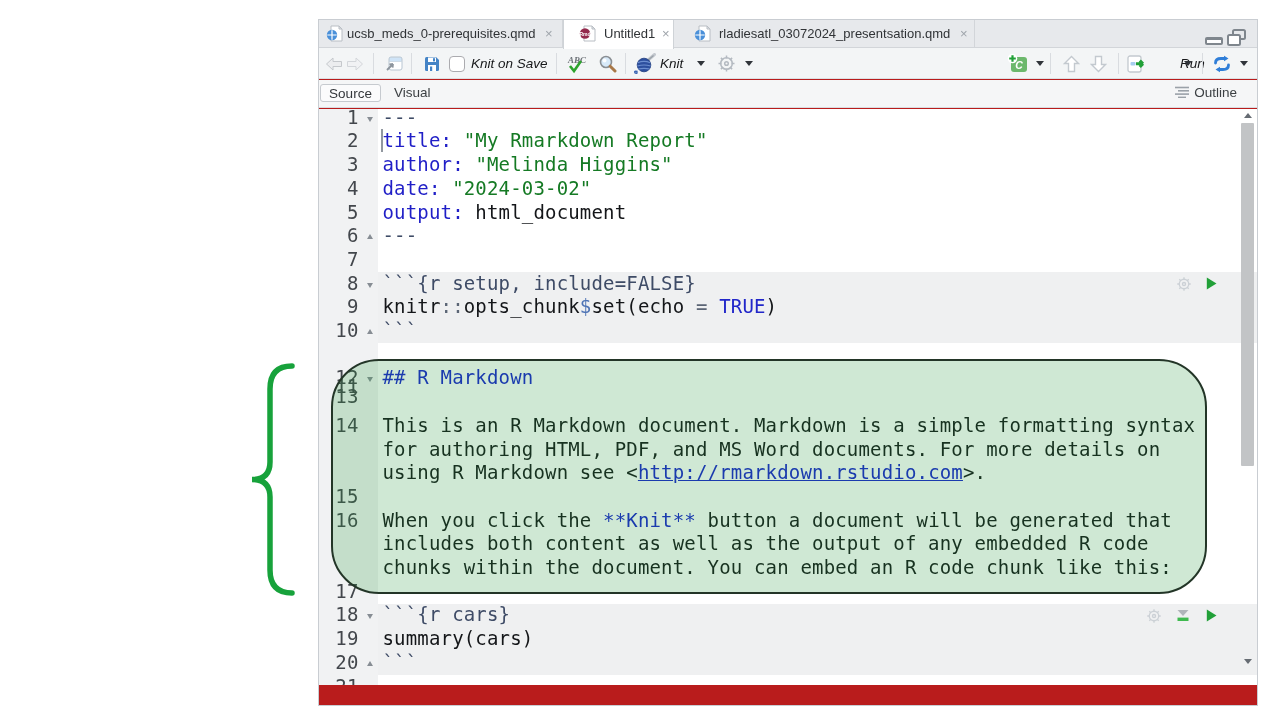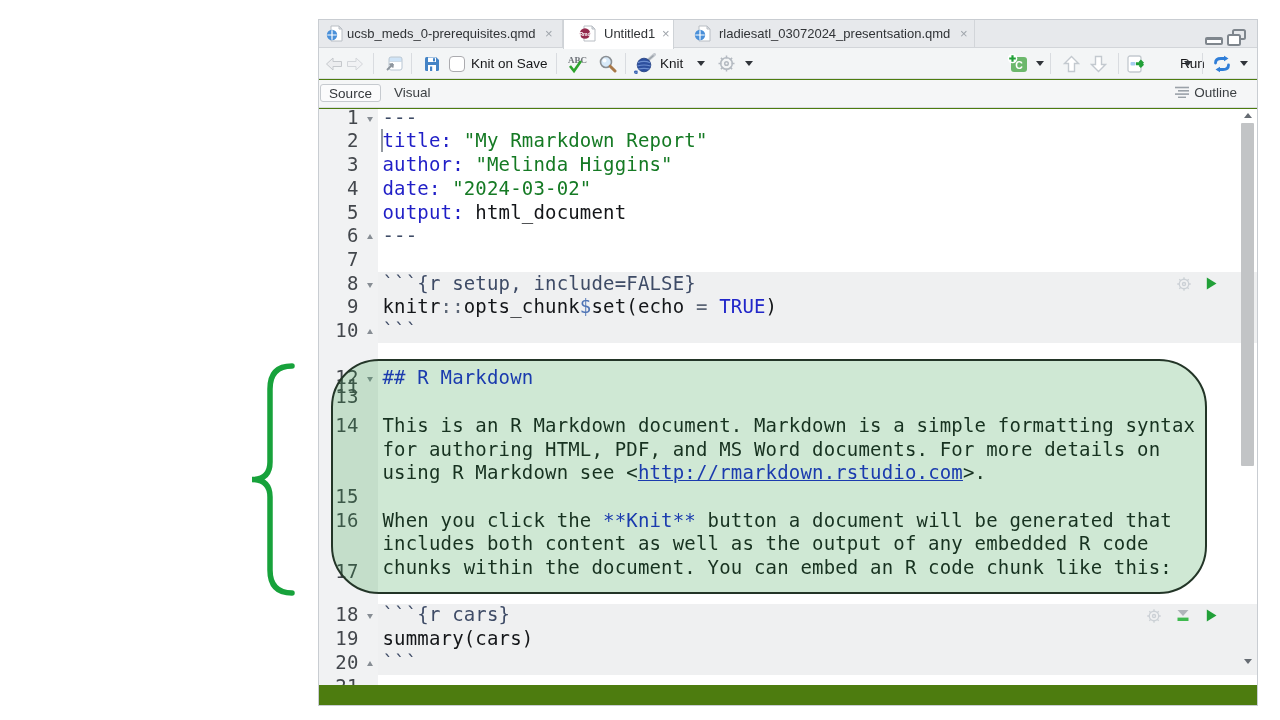--- a/index.html
+++ b/index.html
@@ -1,21 +1,21 @@
 <!DOCTYPE html>
 <html><head>
 <meta charset="utf-8">
 <style>
   * { margin:0; padding:0; box-sizing:border-box; }
   html,body { width:1280px; height:720px; background:#ffffff; overflow:hidden;
               font-family:"Liberation Sans", sans-serif; }
 
   
   #window { position:absolute; left:318px; top:19px; width:940px; height:687px;
-            background:#4d7c0f; border:1px solid #c9cdd2; }
+            background:#b91c1c; border:1px solid #c9cdd2; }
 
   
   #tabbar { position:absolute; left:0; top:0; width:100%; height:28px;
             background:#e7e9ec; border-bottom:1px solid #d2d5d9; }
   .tab { position:absolute; top:0; height:28px; }
   .tab .tab-label { position:absolute; top:6px; font-size:13px; color:#303336; white-space:nowrap; }
   .tab .tab-close { position:absolute; top:6px; font-size:13px; color:#9ea4aa; }
   .tab-sep { border-right:1px solid #d2d5d9; }
   #tab-1 { left:0; width:244px; }
   #tab-2 { left:244px; width:111px; background:#ffffff; border-left:1px solid #cfd3d7;
@@ -25,21 +25,21 @@
   .fileicon svg { display:block; }
 
   
   #win-min { position:absolute; left:886px; top:17px; width:18px; height:8px;
              background:#7f868d; border-radius:2px; }
   #win-min::after { content:""; position:absolute; left:2px; top:3px; width:14px; height:3px; background:#fdfdfe; }
   #win-max { position:absolute; left:908px; top:9px; width:19px; height:17px; }
 
   
   #toolbar { position:absolute; left:0; top:28px; width:100%; height:31px;
-             background:#f3f5f6; border-bottom:1px solid #dcdfe2; }
+             background:#f3f5f6; border-bottom:1px solid #dcdfe2;font-style:italic; }
   #toolbar .titem { position:absolute; top:0; height:31px; display:flex; align-items:center; }
   .tsep { position:absolute; top:5px; height:21px; border-left:1px solid #d9dce0; }
   .tlabel { font-size:13.5px; color:#17181a; white-space:nowrap; }
   .caret { width:0; height:0; border-left:4px solid transparent; border-right:4px solid transparent;
            border-top:5px solid #30343a; }
   #knit-checkbox { width:16px; height:16px; background:#ffffff; border:1px solid #ababaf; border-radius:4px; }
 
   
   #srcbar { position:absolute; left:0; top:60px; width:100%; height:28px;
             background:#f5f6f7; border-bottom:1px solid #d9dce0; }
@@ -327,21 +327,21 @@
         <div class="crow" style="top: 237px; margin-top: 32px;"><span class="ln">11</span><span class="code"></span></div>
         <div class="crow" style="top: 260.7px;"><span class="ln">12</span><span class="fold down"><i></i></span><span class="code"><span class="sg-blue">## R Markdown</span></span></div>
         <div class="crow" style="top: 279px;"><span class="ln">13</span><span class="code"></span></div>
         <div class="crow" style="top: 308.1px;"><span class="ln">14</span><span class="code"><span class="sg-txt">This is an R Markdown document. Markdown is a simple formatting syntax</span></span></div>
         <div class="crow" style="top: 331.8px;"><span class="ln"></span><span class="code"><span class="sg-txt">for authoring HTML, PDF, and MS Word documents. For more details on</span></span></div>
         <div class="crow" style="top: 355.5px;"><span class="ln"></span><span class="code"><span class="sg-txt">using R Markdown see &lt;</span><span class="sg-link">http://rmarkdown.rstudio.com</span><span class="sg-txt">&gt;.</span></span></div>
         <div class="crow" style="top: 379.2px;"><span class="ln">15</span><span class="code"></span></div>
         <div class="crow" style="top: 402.9px;"><span class="ln">16</span><span class="code"><span class="sg-txt">When you click the </span><span class="sg-blue">**Knit**</span><span class="sg-txt"> button a document will be generated that</span></span></div>
         <div class="crow" style="top: 426.6px;"><span class="ln"></span><span class="code"><span class="sg-txt">includes both content as well as the output of any embedded R code</span></span></div>
         <div class="crow" style="top: 450.3px;"><span class="ln"></span><span class="code"><span class="sg-txt">chunks within the document. You can embed an R code chunk like this:</span></span></div>
-        <div class="crow" style="top: 454px;"><span class="ln">17</span><span class="code"></span></div>
+        <div class="crow" style="top: 474px;"><span class="ln">17</span><span class="code"></span></div>
         <div class="crow" style="top: 497.7px;"><span class="ln">18</span><span class="fold down"><i></i></span><span class="code"><span class="sg-dash">```{r cars}</span></span></div>
         <div class="crow" style="top: 521.4px;"><span class="ln">19</span><span class="code"><span class="sg-txt">summary(cars)</span></span></div>
         <div class="crow" style="top: 545.1px;"><span class="ln">20</span><span class="fold up"><i></i></span><span class="code"><span class="sg-dash">```</span></span></div>
         <div class="crow" style="top: 568.8px;"><span class="ln">21</span><span class="code"></span></div>
       </div>
     <div id="caret"></div>
     <div id="sb-thumb"></div>
     <div class="sb-arrow" id="sb-up"></div>
     <div class="sb-arrow" id="sb-down"></div>
     <div id="highlight-oval"></div>

